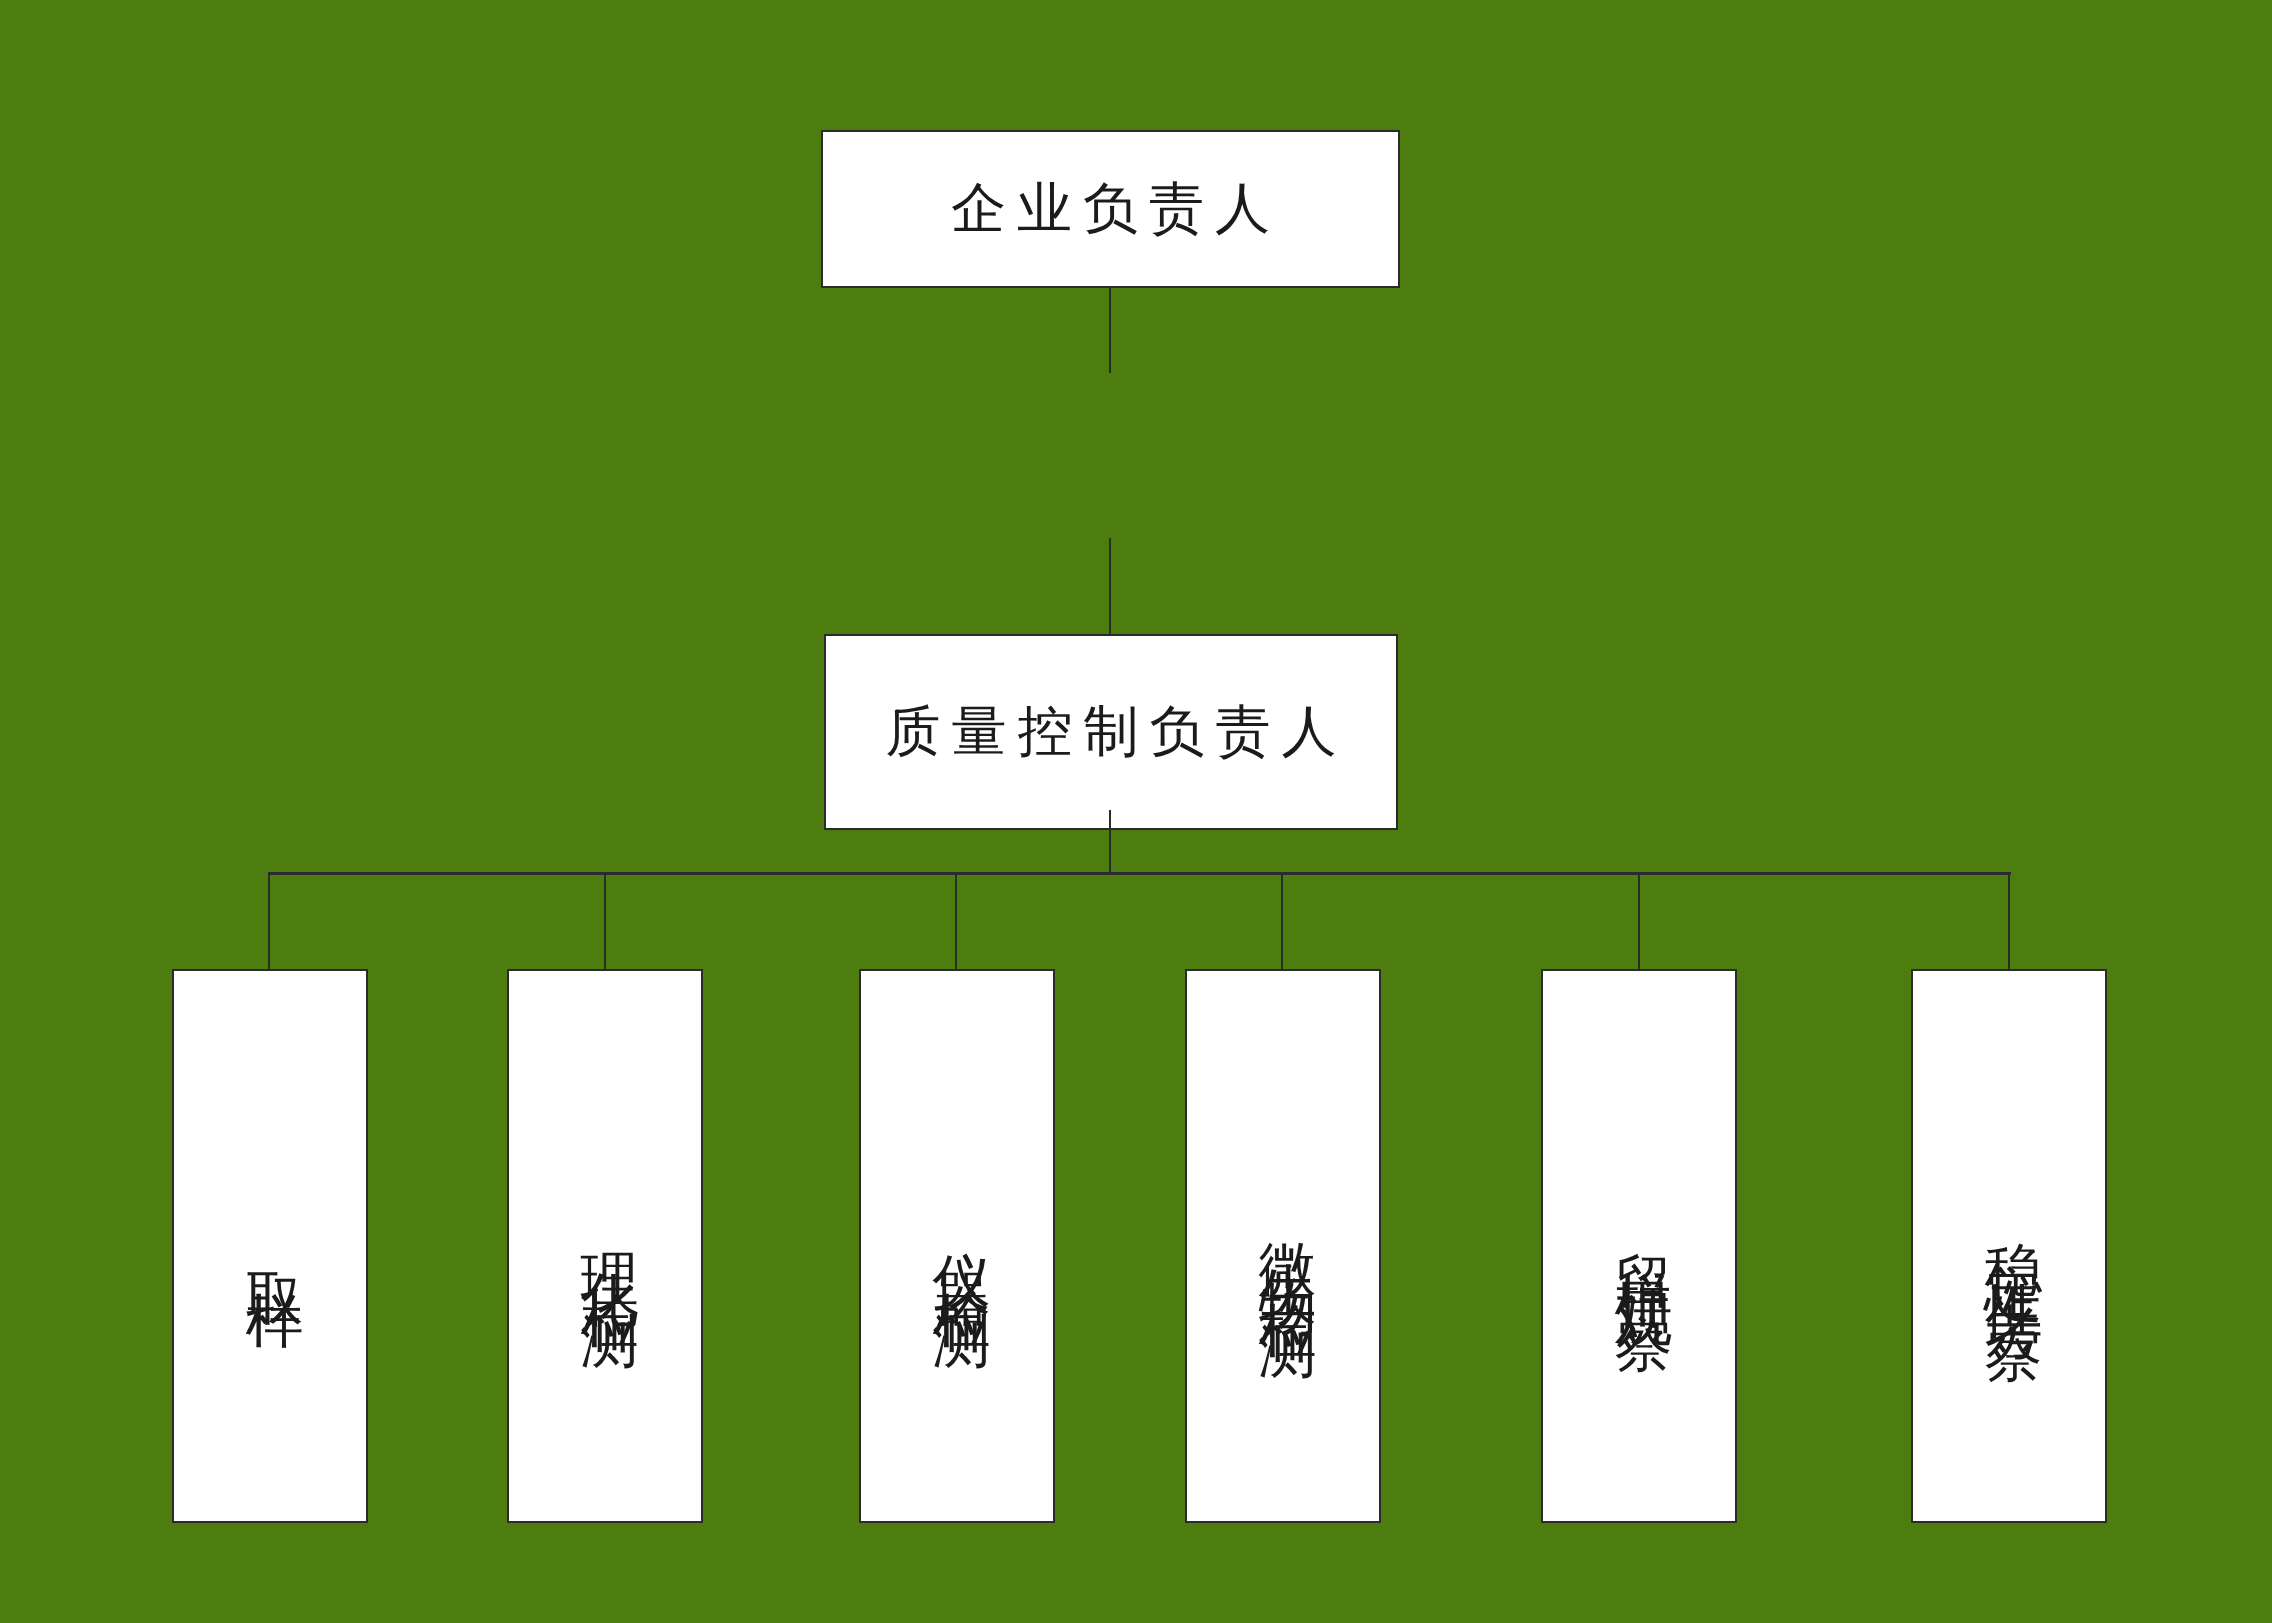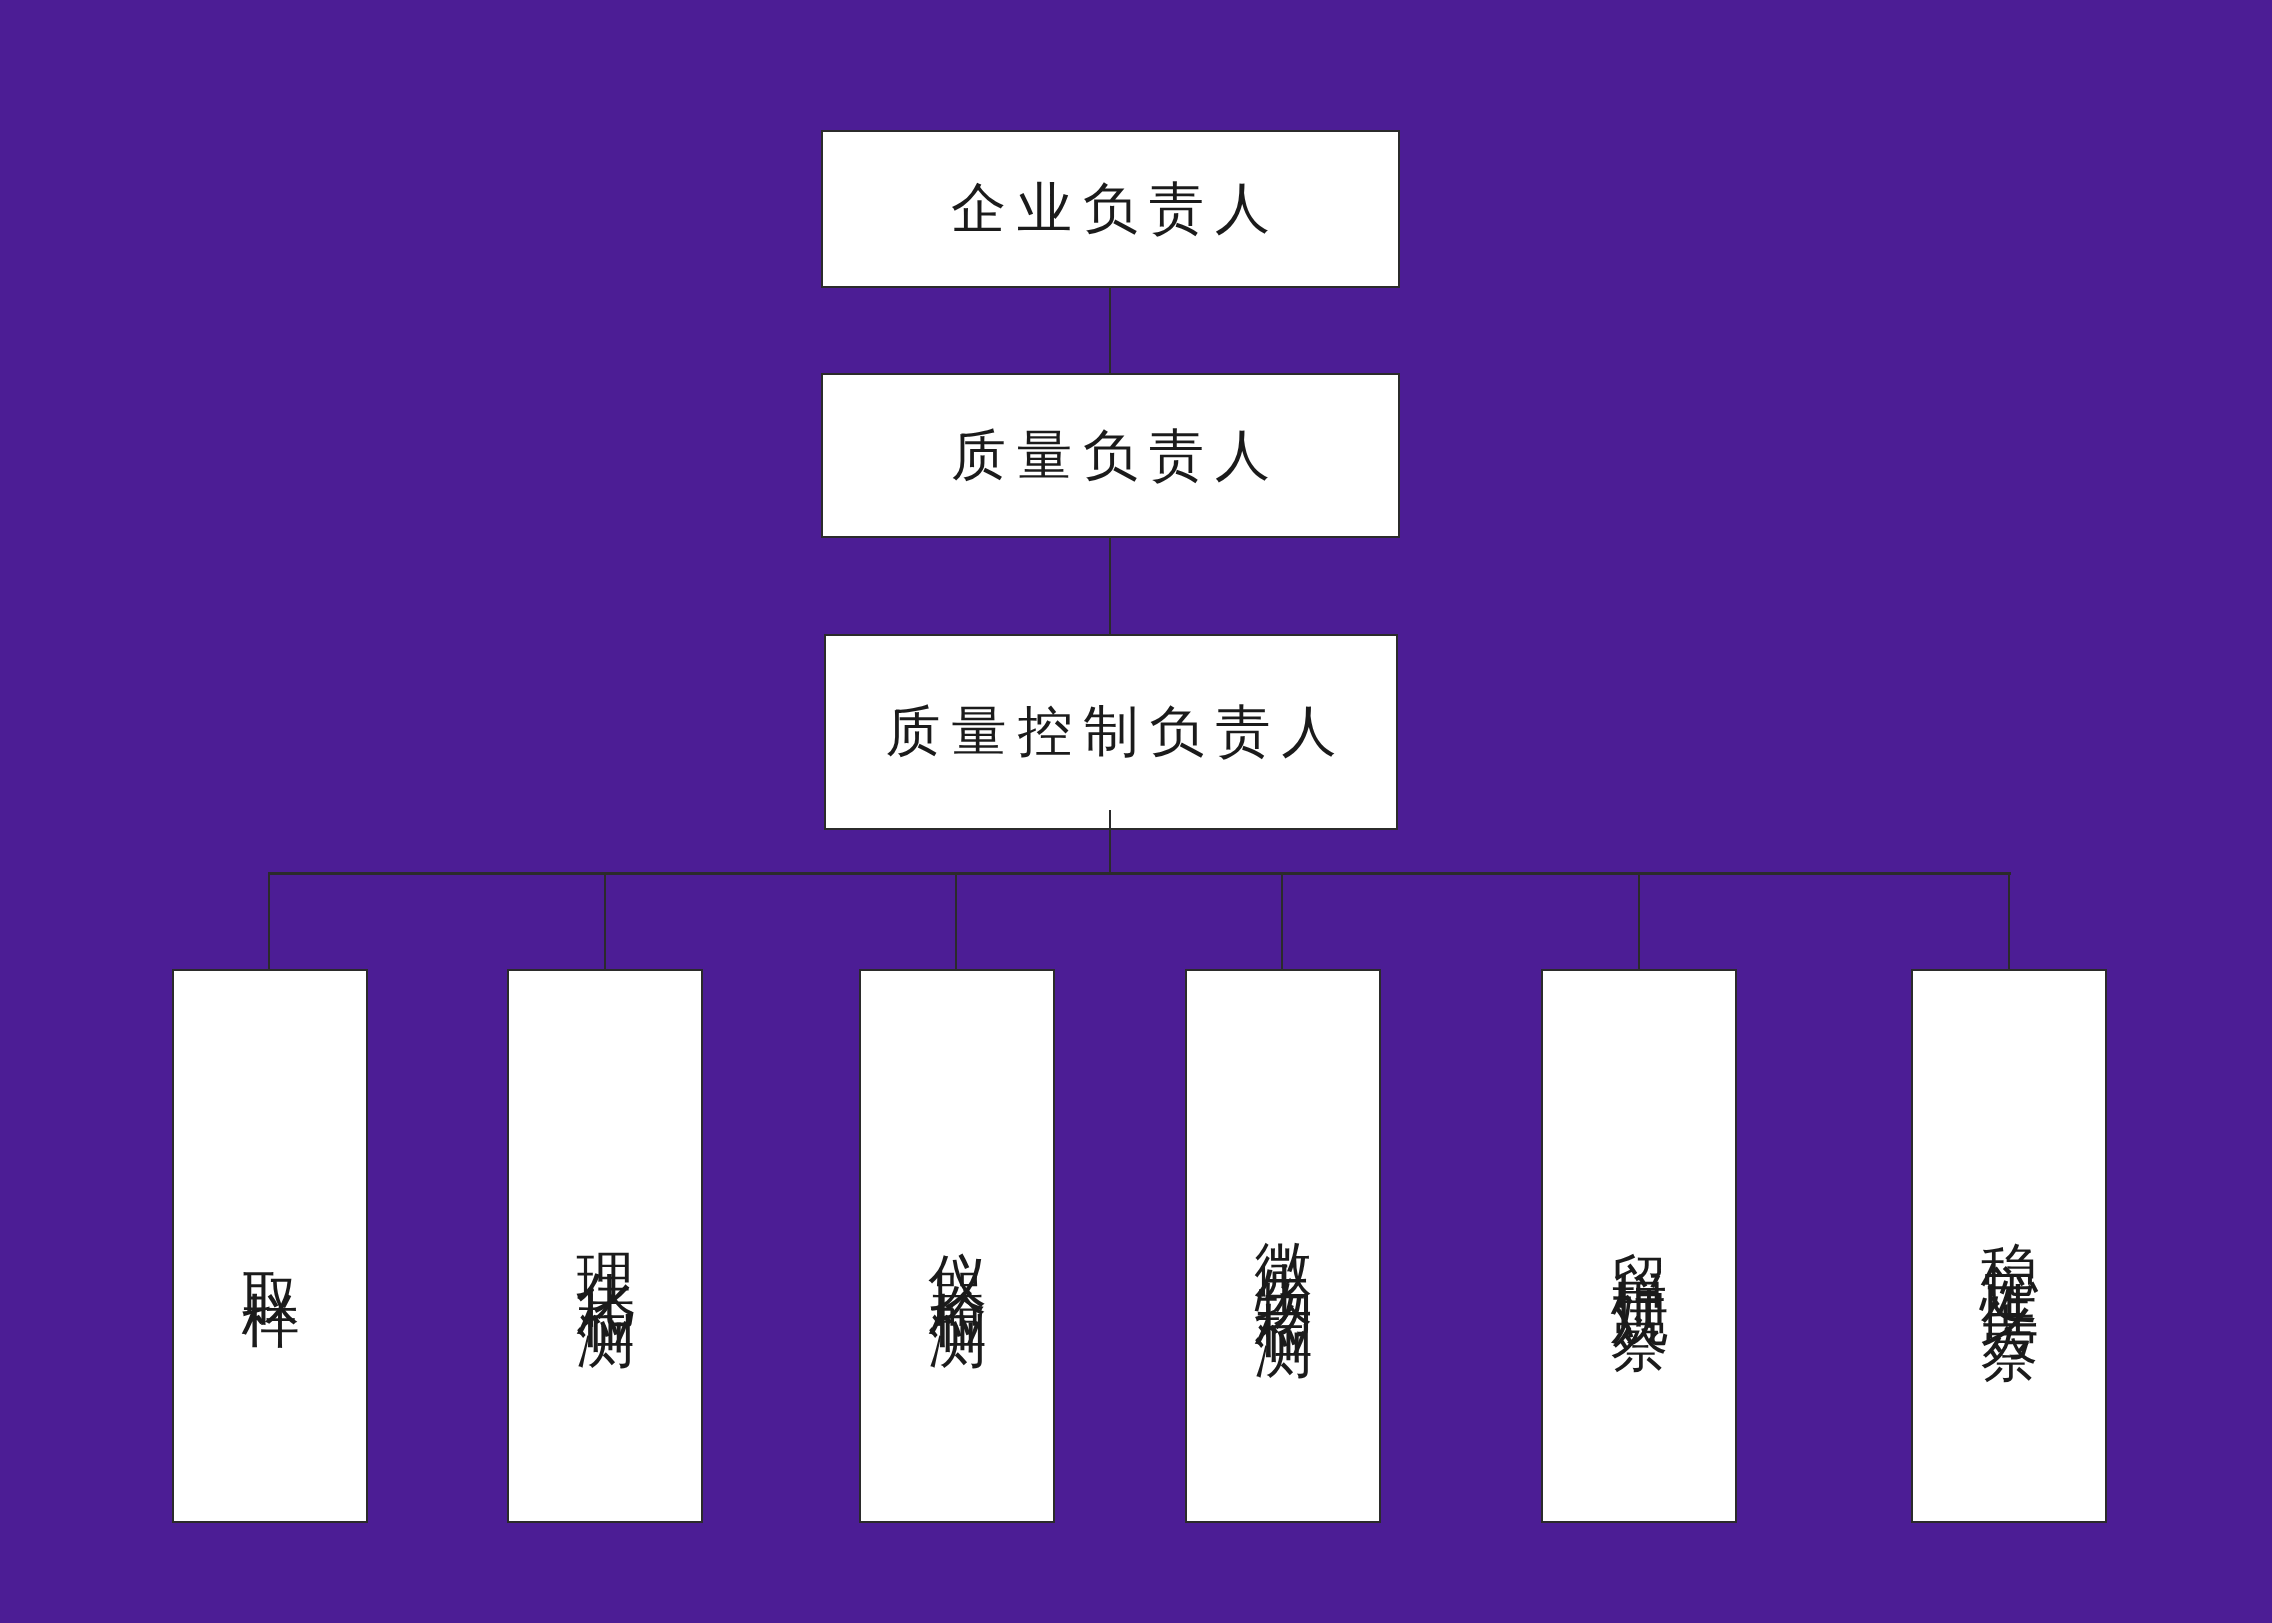--- a/index.html
+++ b/index.html
@@ -1,22 +1,22 @@
 <!DOCTYPE html>
 <html style="font-size:8.8px"><head>
 <meta charset="utf-8">
 <style>
   html, body { margin: 0; padding: 0; background: #ffffff; }
 
   .canvas {
     position: relative;
     width: 2273px;
     height: 1623px;
-    background: #4c1d95;
-    font-family: Liberation Serif, serif;
+    background: #4d7c0f;
+    font-family: Liberation Mono, monospace;
     color: #1b1b1b;
     overflow: hidden;
   }
 
   
   .node {
     position: absolute;
     box-sizing: border-box;
     border: 2.7px solid #2b2b2b;
     background: #ffffff;
@@ -85,23 +85,20 @@
 <body>
 
 <div class="canvas">
 
   <div class="node" id="node-l1">
     <span class="h-label">企业负责人</span>
   </div>
 
   <div class="line" id="c-l1-l2"></div>
 
-  <div class="node" id="node-l2">
-    <span class="h-label">质量负责人</span>
-  </div>
 
   <div class="line" id="c-l2-l3"></div>
 
   <div class="node" id="node-l3">
     <span class="h-label">质量控制负责人</span>
   </div>
 
   <div class="line" id="c-l3-bus"></div>
   <div class="line" id="bus"></div>
   <div class="line stub" id="stub-1"></div>

